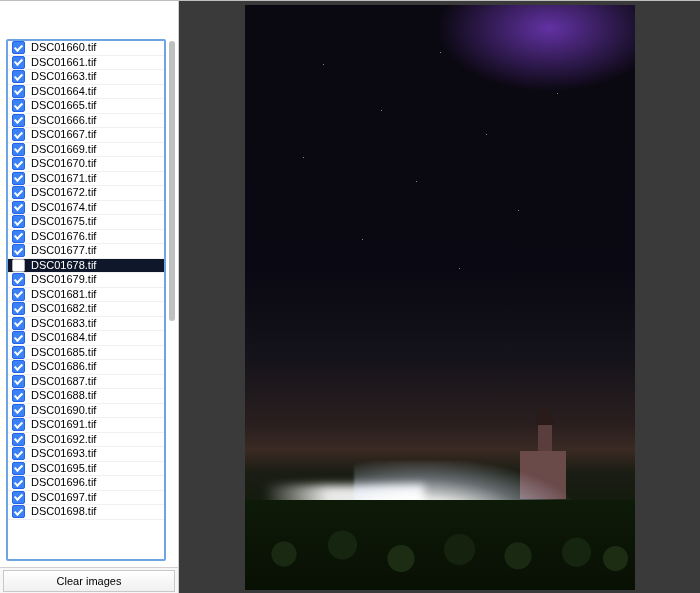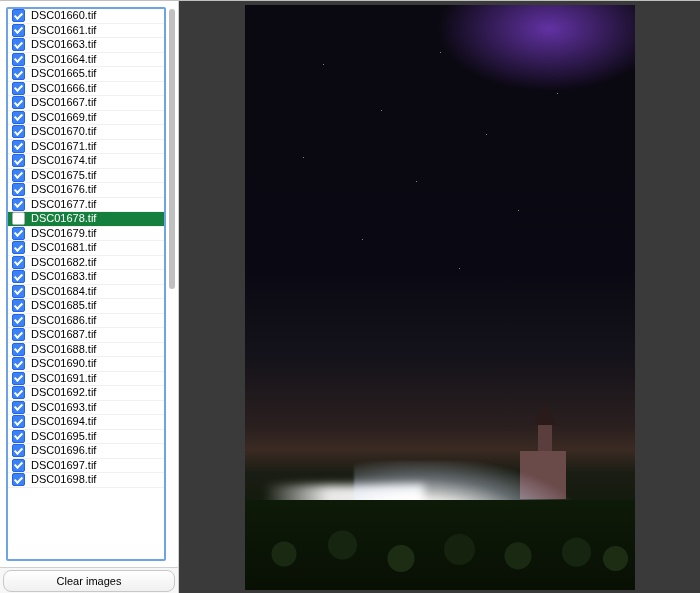--- a/index.html
+++ b/index.html
@@ -26,20 +26,21 @@
     background: #fff;
     border-right: 1px solid #d0d0d0;
   }
   .list-wrapper {
     flex: 1;
     overflow: hidden;
     padding: 6px;
     box-sizing: border-box;
     position: relative;
     padding-right: 12px;
+    margin-top: 32px;
   }
   .list-frame {
     border: 2px solid #6ea3e6;
     border-radius: 2px;
     height: 100%;
     box-sizing: border-box;
     overflow-y: auto;
     overflow-x: hidden;
     background: #fff;
   }
@@ -55,21 +56,21 @@
   }
   .row {
     display: flex;
     align-items: center;
     height: 13.5px;
     padding: 0 4px;
     border-bottom: 1px solid #f0f0f0;
     white-space: nowrap;
   }
   .row.selected {
-    background: #15803d;
+    background: #0f172a;
     color: #fff;
   }
   .checkbox {
     width: 11px;
     height: 11px;
     border-radius: 2px;
     margin-right: 6px;
     display: flex;
     align-items: center;
     justify-content: center;
@@ -102,21 +103,21 @@
     border-top: 1px solid #d0d0d0;
     display: flex;
     align-items: center;
     justify-content: center;
     background: #f7f7f7;
   }
   .clear-btn {
     width: 170px;
     height: 20px;
     border: 1px solid #c8c8c8;
-    border-radius: 8px;
+    border-radius: 0;
     background: linear-gradient(#ffffff, #f0f0f0);
     font-size: 11px;
     display: flex;
     align-items: center;
     justify-content: center;
     cursor: default;
   }
   .preview {
     flex: 1;
     background: #3a3a3a;
@@ -251,20 +252,24 @@
           <div class="row">
             <span class="checkbox checked"></span>
             <span class="row-label">DSC01670.tif</span>
           </div>
           <div class="row">
             <span class="checkbox checked"></span>
             <span class="row-label">DSC01671.tif</span>
           </div>
           <div class="row">
             <span class="checkbox checked"></span>
+            <span class="row-label">DSC01672.tif</span>
+          </div>
+          <div class="row">
+            <span class="checkbox checked"></span>
             <span class="row-label">DSC01674.tif</span>
           </div>
           <div class="row">
             <span class="checkbox checked"></span>
             <span class="row-label">DSC01675.tif</span>
           </div>
           <div class="row">
             <span class="checkbox checked"></span>
             <span class="row-label">DSC01676.tif</span>
           </div>
@@ -320,24 +325,20 @@
             <span class="checkbox checked"></span>
             <span class="row-label">DSC01691.tif</span>
           </div>
           <div class="row">
             <span class="checkbox checked"></span>
             <span class="row-label">DSC01692.tif</span>
           </div>
           <div class="row">
             <span class="checkbox checked"></span>
             <span class="row-label">DSC01693.tif</span>
-          </div>
-          <div class="row">
-            <span class="checkbox checked"></span>
-            <span class="row-label">DSC01694.tif</span>
           </div>
           <div class="row">
             <span class="checkbox checked"></span>
             <span class="row-label">DSC01695.tif</span>
           </div>
           <div class="row">
             <span class="checkbox checked"></span>
             <span class="row-label">DSC01696.tif</span>
           </div>
           <div class="row">

